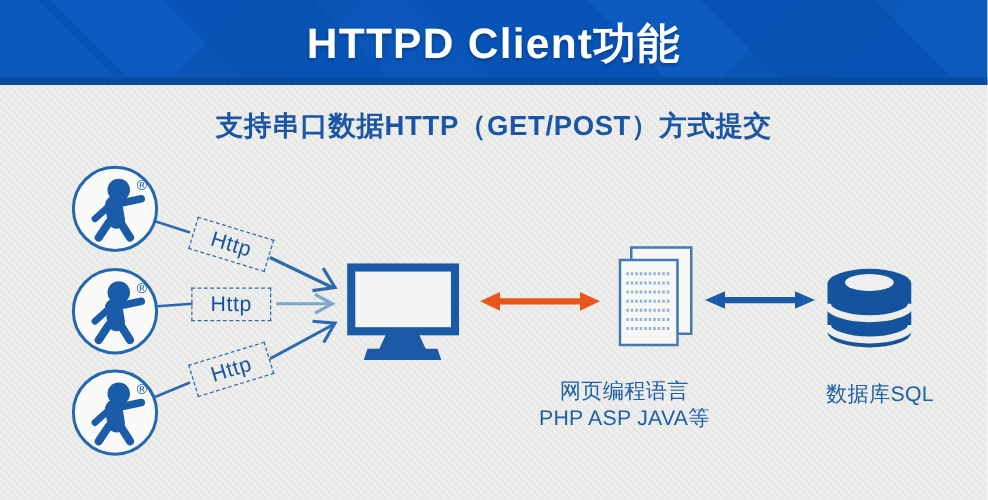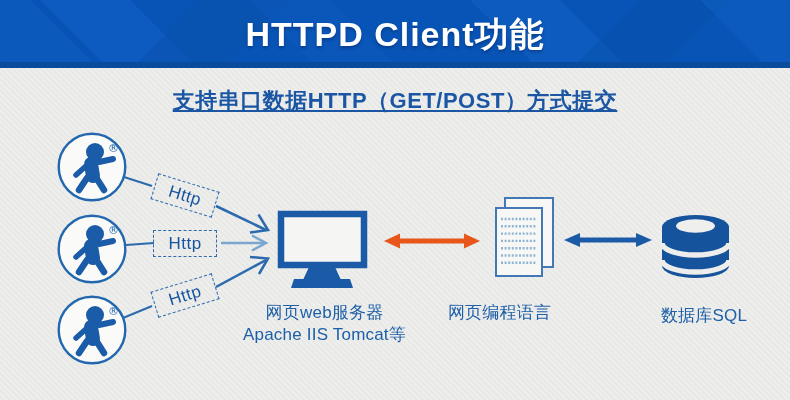--- a/index.html
+++ b/index.html
@@ -12,21 +12,21 @@
   .header{position:absolute;left:0;top:0;width:790px;height:68px;}
   .header svg{position:absolute;left:0;top:0;}
   .title{
     position:absolute;left:0;top:12px;width:790px;text-align:center;
     color:#ffffff;font-size:34px;font-weight:bold;letter-spacing:1px;
     text-shadow:0 2px 3px rgba(4,30,80,.45);
   }
   
   .subtitle{
     position:absolute;left:0;top:86px;width:790px;text-align:center;
-    color:#1B56A4;font-size:22px;font-weight:bold;letter-spacing:.5px;text-decoration:underline;
+    color:#1B56A4;font-size:22px;font-weight:bold;letter-spacing:.5px;
   }
   
   .abs{position:absolute;}
   
   .http-badge{
     position:absolute;width:64px;height:27px;box-sizing:border-box;
     border:1.6px dashed #2E6CB0;display:flex;align-items:center;justify-content:center;
     color:#17549F;font-size:17px;letter-spacing:.5px;
   }
   .rot-cw{transform:rotate(17deg);}
@@ -145,24 +145,21 @@
   </svg>
 
   <svg class="abs" style="left:655px;top:205px" width="82" height="85" viewBox="0 0 82 85">
     <path d="M7,22 L7,61 A33.5,12 0 0 0 74,61 L74,22 Z" fill="#15539D"></path>
     <ellipse cx="40.5" cy="22" rx="33.5" ry="12" fill="#15539D"></ellipse>
     <ellipse cx="40.5" cy="21" rx="19.5" ry="6.8" fill="#EFEFED"></ellipse>
     <path d="M7,38 A33.5,12 0 0 0 74,38" fill="none" stroke="#EDEDEB" stroke-width="5.5"></path>
     <path d="M7,55 A33.5,12 0 0 0 74,55" fill="none" stroke="#EDEDEB" stroke-width="5.5"></path>
   </svg>
 
-  <div class="node-label" style="left:232px;top:302px;width:185px">
-    <div>网页web服务器</div>
-    <div>Apache IIS Tomcat等</div>
-  </div>
 
   <div class="node-label" style="left:407px;top:302px;width:185px">
     <div>网页编程语言</div>
+    <div>PHP ASP JAVA等</div>
   </div>
 
   <div class="node-label" style="left:614px;top:305px;width:180px">数据库SQL</div>
 
 </div>
 
 </body></html>

